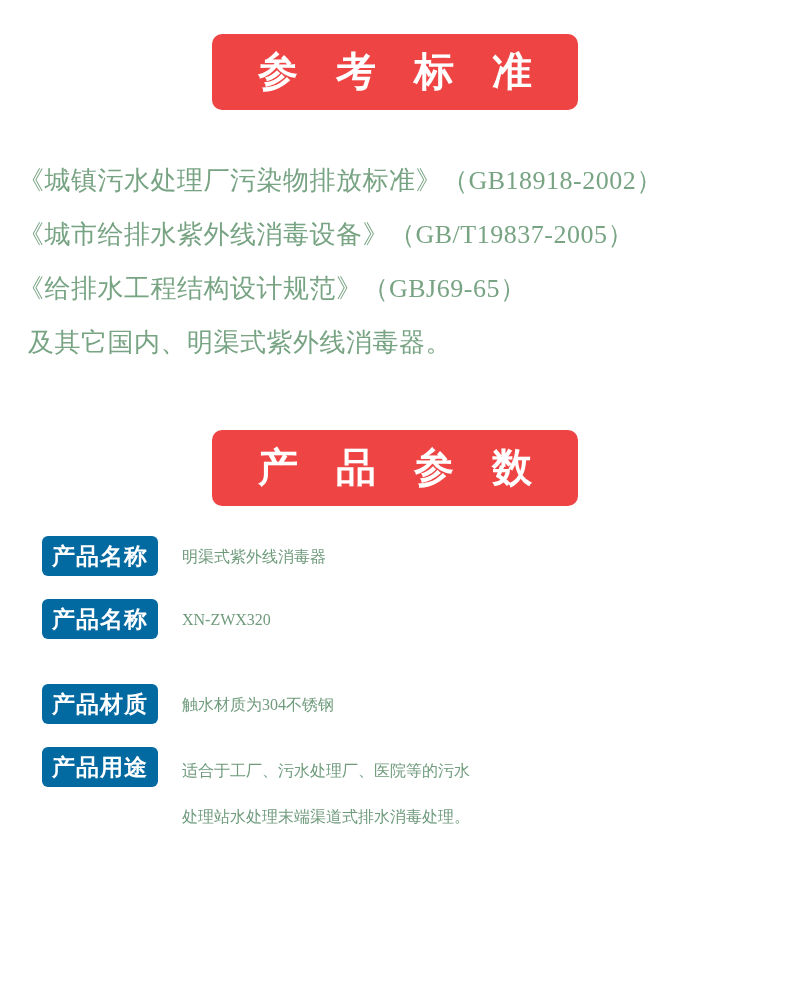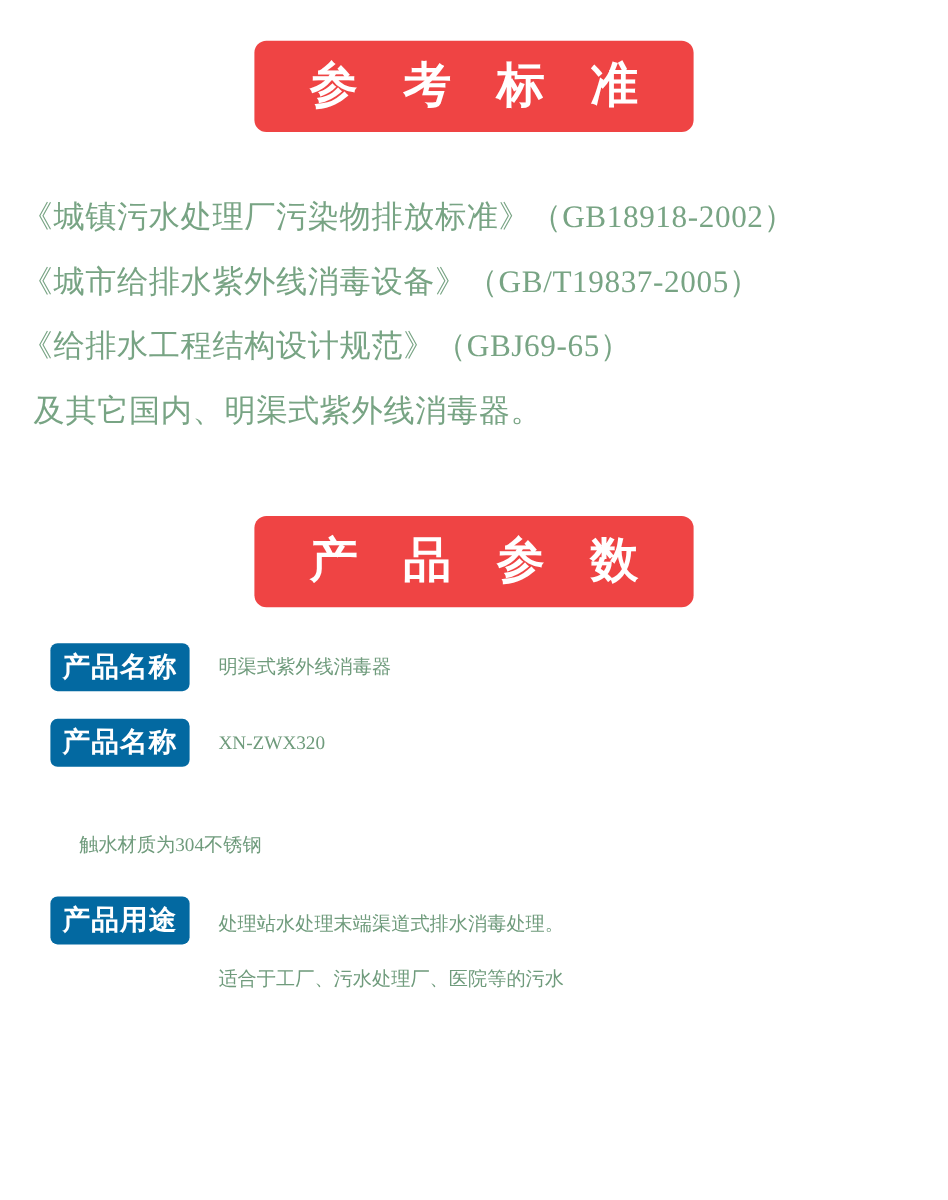--- a/index.html
+++ b/index.html
@@ -129,27 +129,28 @@
       <div class="param-label">产品名称</div>
       <div class="param-value">
         <span class="v-line">XN-ZWX320</span>
       </div>
     </div>
 
     <div class="param-row">
     </div>
 
     <div class="param-row">
+      <div class="param-label">产品材质</div>
       <div class="param-value">
         <span class="v-line">触水材质为304不锈钢</span>
       </div>
     </div>
 
     <div class="param-row tall">
       <div class="param-label">产品用途</div>
       <div class="param-value">
+        <span class="v-line">适合于工厂、污水处理厂、医院等的污水</span>
         <span class="v-line">处理站水处理末端渠道式排水消毒处理。</span>
-        <span class="v-line">适合于工厂、污水处理厂、医院等的污水</span>
       </div>
     </div>
 
   </div>
 </div>
 
 </body></html>

